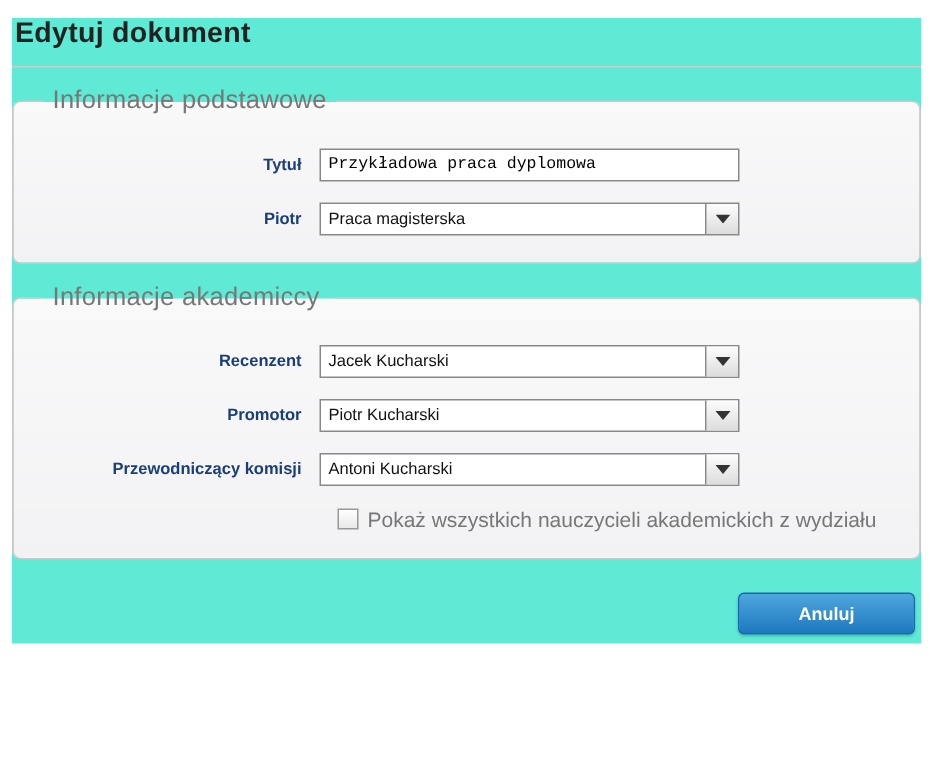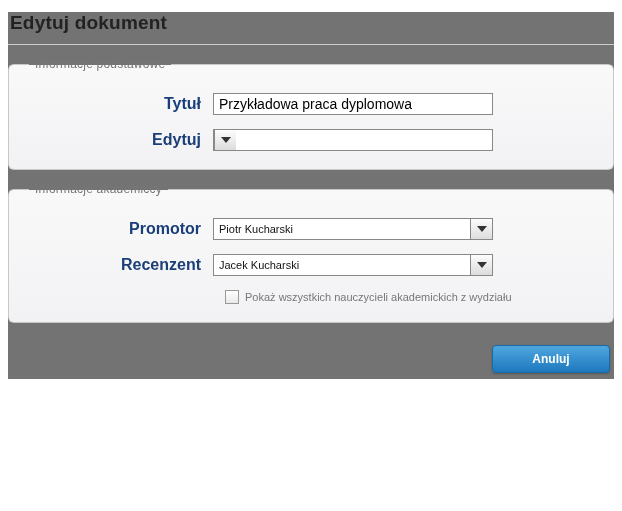--- a/index.html
+++ b/index.html
@@ -5,21 +5,21 @@
   * { box-sizing: border-box; }
   body {
     margin: 0;
     padding: 8px;
     font-family: Verdana, Arial, sans-serif;
     font-size: 11px;
     background: #fff;
     width: 622px;
   }
   .page {
-    background: #737373;
+    background: #5eead4;
   }
   h1 {
     font-size: 19px;
     font-weight: bold;
     color: #222;
     margin: 4px 0 10px 2px;
     letter-spacing: 0.2px;
   }
   hr.title-rule {
     border: none;
@@ -27,50 +27,50 @@
     margin: 0 0 12px 0;
   }
   fieldset.panel {
     border: 1px solid #c8c8c8;
     border-radius: 6px;
     margin: 0 0 12px 0;
     padding: 22px 16px 18px 16px;
     background: linear-gradient(to bottom, #f9f9fa 0%, #f2f2f4 100%);
   }
   fieldset.panel legend {
-    font-size: 12px;
+    font-size: 17px;
     color: #777;
     padding: 0 6px;
     margin-left: 4px;
     letter-spacing: 0.2px;
   }
   .row {
     display: flex;
     align-items: center;
     margin-bottom: 14px;
   }
   .row:last-child { margin-bottom: 0; }
   .lbl {
     width: 188px;
     text-align: right;
     padding-right: 12px;
     color: #1a3e78;
     font-weight: bold;
-    font-size: 16px;
+    font-size: 11px;
   }
   .field {
     flex: 1;
   }
   input.text {
     width: 280px;
     height: 22px;
     border: 1px solid #888;
     background: #fff;
-    font-family: Liberation Sans, sans-serif;
-    font-size: 14px;
+    font-family: Liberation Mono, monospace;
+    font-size: 11px;
     padding: 0 5px;
   }
   .select {
     width: 280px;
     height: 22px;
     border: 1px solid #888;
     background: #fff;
     display: flex;
     align-items: stretch;
   }
@@ -91,21 +91,21 @@
     justify-content: center;
   }
   .select-btn svg { display: block; }
   .check-row {
     margin-left: 200px;
     margin-top: 14px;
     display: flex;
     align-items: center;
     gap: 6px;
     color: #777;
-    font-size: 11px;
+    font-size: 14px;
   }
   .checkbox {
     width: 14px;
     height: 14px;
     border: 1px solid #999;
     background: linear-gradient(to bottom, #fff, #e9e9e9);
   }
   .actions {
     display: flex;
     justify-content: flex-end;
@@ -148,65 +148,79 @@
     <legend>Informacje podstawowe</legend>
 
     <div class="row">
       <div class="lbl">Tytuł</div>
       <div class="field">
         <input class="text" type="text" value="Przykładowa praca dyplomowa" style="">
       </div>
     </div>
 
     <div class="row">
-      <div class="lbl">Edytuj</div>
-      <div class="field">
-        <div class="select">
+      <div class="lbl">Piotr</div>
+      <div class="field">
+        <div class="select">
+          <div class="select-text">Praca magisterska</div>
           <div class="select-btn">
             <svg width="10" height="6" viewBox="0 0 10 6">
                 <polygon points="0,0 10,0 5,6" fill="#333"></polygon>
               </svg>
           </div>
         </div>
       </div>
     </div>
   </fieldset>
 
   <fieldset class="panel">
     <legend>Informacje akademiccy</legend>
 
     <div class="row">
+      <div class="lbl">Recenzent</div>
+      <div class="field">
+        <div class="select">
+          <div class="select-text">Jacek Kucharski</div>
+          <div class="select-btn">
+            <svg width="10" height="6" viewBox="0 0 10 6">
+                <polygon points="0,0 10,0 5,6" fill="#333"></polygon>
+              </svg>
+          </div>
+        </div>
+      </div>
+    </div>
+
+    <div class="row">
       <div class="lbl">Promotor</div>
       <div class="field">
         <div class="select">
           <div class="select-text">Piotr Kucharski</div>
           <div class="select-btn">
             <svg width="10" height="6" viewBox="0 0 10 6">
                 <polygon points="0,0 10,0 5,6" fill="#333"></polygon>
               </svg>
           </div>
         </div>
       </div>
     </div>
 
-    <div class="row">
-      <div class="lbl">Recenzent</div>
-      <div class="field">
-        <div class="select">
-          <div class="select-text">Jacek Kucharski</div>
-          <div class="select-btn">
-            <svg width="10" height="6" viewBox="0 0 10 6">
-                <polygon points="0,0 10,0 5,6" fill="#333"></polygon>
-              </svg>
-          </div>
-        </div>
-      </div>
-    </div>
-
-
+
+    <div class="row">
+      <div class="lbl">Przewodniczący komisji</div>
+      <div class="field">
+        <div class="select">
+          <div class="select-text">Antoni Kucharski</div>
+          <div class="select-btn">
+            <svg width="10" height="6" viewBox="0 0 10 6">
+                <polygon points="0,0 10,0 5,6" fill="#333"></polygon>
+              </svg>
+          </div>
+        </div>
+      </div>
+    </div>
 
     <div class="check-row">
       <div class="checkbox"></div>
       <span>Pokaż wszystkich nauczycieli akademickich z wydziału</span>
     </div>
 
   </fieldset>
 
   <div class="actions">
     <div class="btn btn-blue">

